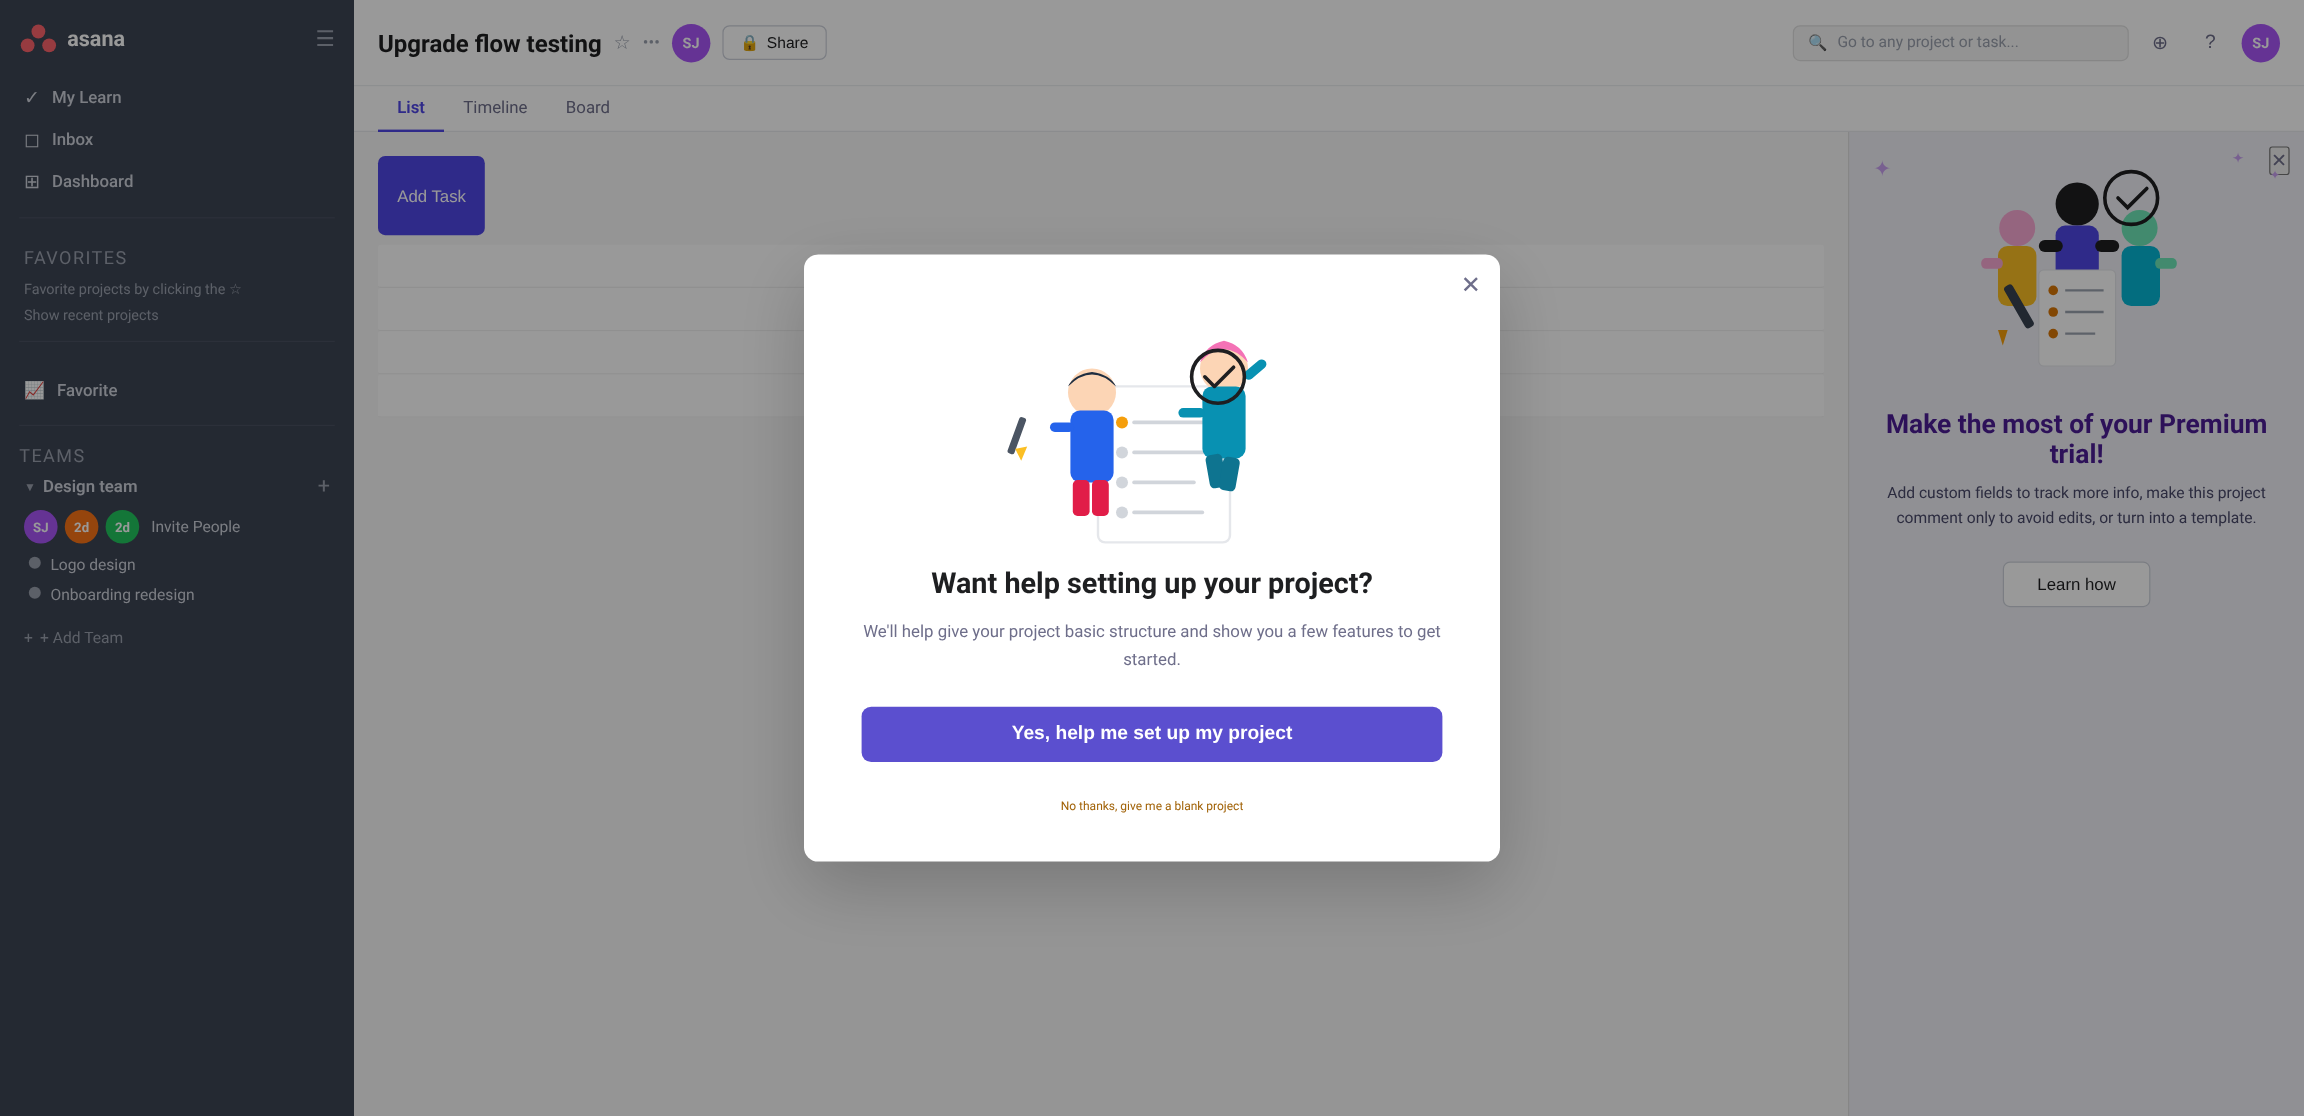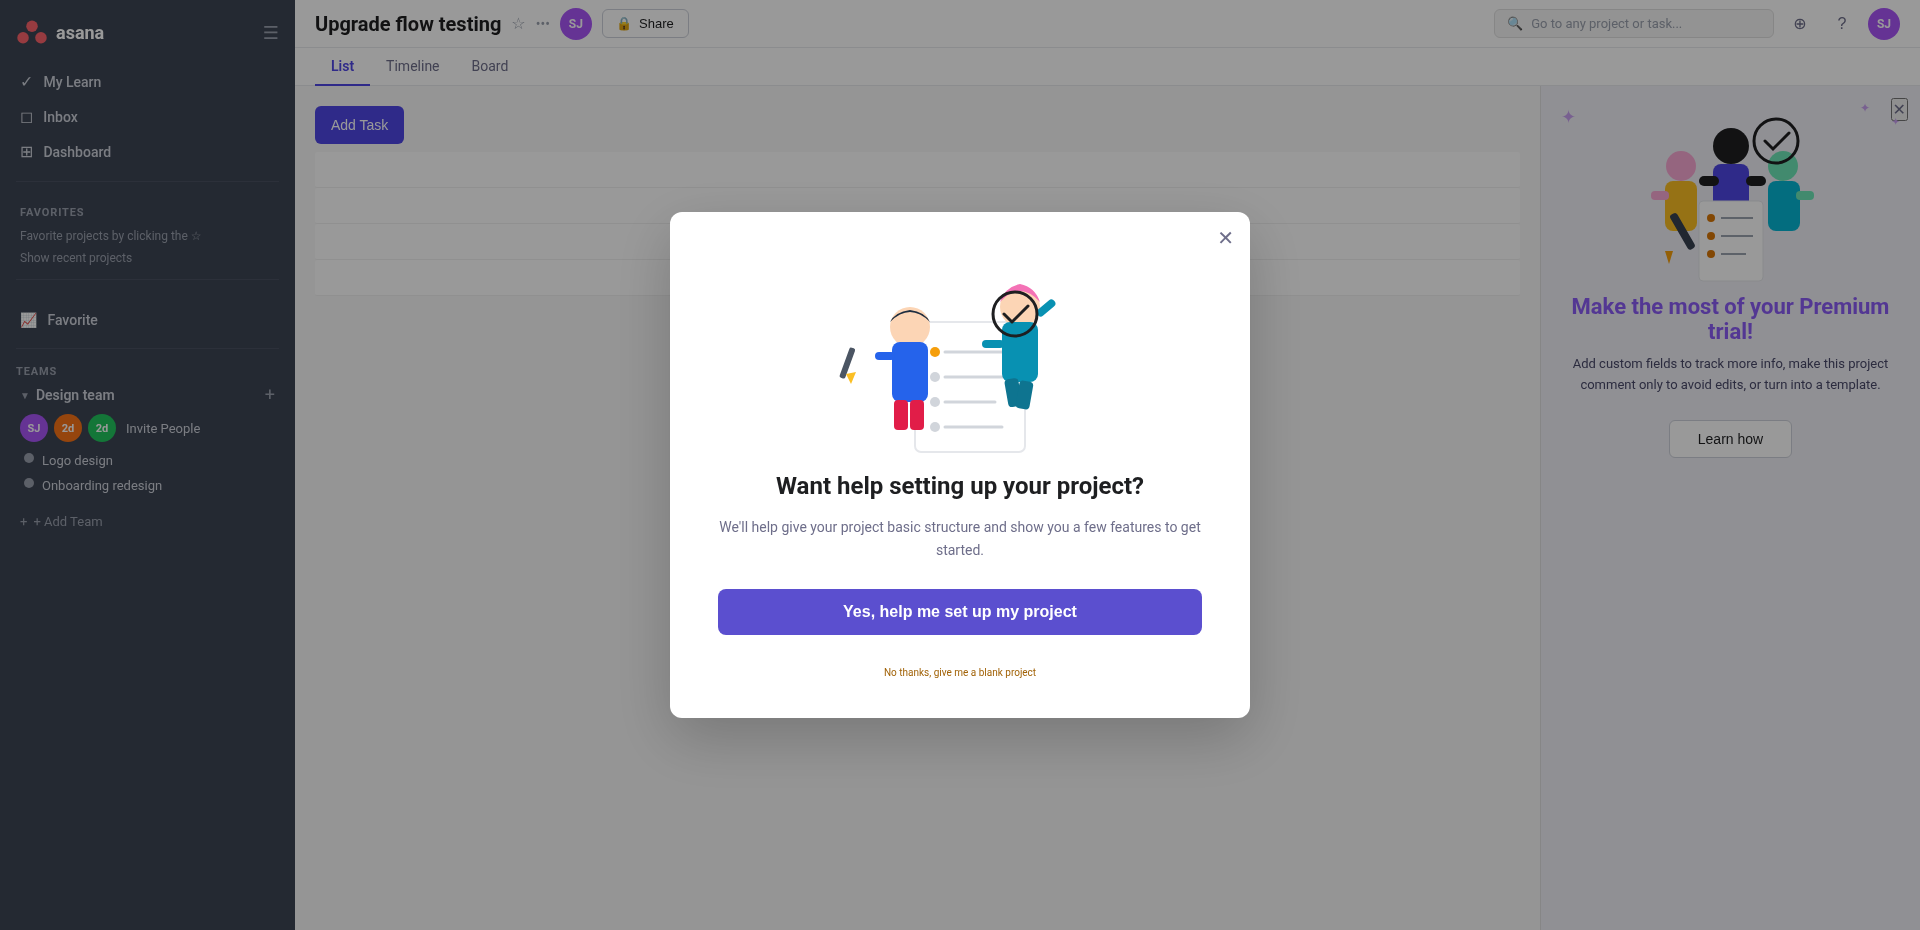--- a/index.html
+++ b/index.html
@@ -52,22 +52,22 @@
       color: #cdd1da;
       font-size: 14px;
       font-weight: 500;
     }
     .sidebar-nav-item .nav-icon { font-size: 16px; }
 
     .sidebar-section {
       padding: 16px 16px 4px 20px;
     }
     .sidebar-section-title {
-      font-size: 11px;
-      font-weight: 700;
+      font-size: 15px;
+      font-weight: 400;
       text-transform: uppercase;
       letter-spacing: 0.08em;
       color: #9aa0ad;
       margin-bottom: 4px;
     }
     .sidebar-section-text {
       font-size: 12px;
       color: #9aa0ad;
       line-height: 1.5;
       padding: 4px 0;
@@ -182,21 +182,21 @@
     }
 
     
     .top-header {
       display: flex;
       align-items: center;
       justify-content: space-between;
       padding: 12px 20px;
       background: #fff;
       border-bottom: 1px solid #e8eaed;
-      height: 48px;
+      height: 72px;
     }
     .project-title-area {
       display: flex;
       align-items: center;
       gap: 10px;
     }
     .project-title {
       font-size: 20px;
       font-weight: 700;
       color: #1e1f21;
@@ -290,21 +290,21 @@
     .content-left {
       flex: 1;
       padding: 20px;
     }
 
     .add-task-btn {
       background: #4f46e5;
       color: #fff;
       border: none;
       border-radius: 6px;
-      padding: 11px 16px;
+      padding: 25px 16px;
       font-size: 14px;
       font-weight: 500;
       cursor: pointer;
     }
 
     
     .right-panel {
       width: 380px;
       background: #f0f0f7;
       border-left: 1px solid #e0e0e0;
@@ -318,23 +318,23 @@
       position: absolute;
       top: 12px;
       right: 12px;
       cursor: pointer;
       color: #6e6e8a;
       font-size: 16px;
     }
     .premium-title {
       font-size: 22px;
       font-weight: 700;
-      color: #8b5cf6;
+      color: #4c1d95;
       text-align: center;
-      margin-top: 8px;
+      margin-top: 32px;
     }
     .premium-desc {
       font-size: 13px;
       color: #4a4a6a;
       text-align: center;
       line-height: 1.6;
       margin-top: 10px;
     }
     .learn-how-btn {
       margin-top: 24px;

